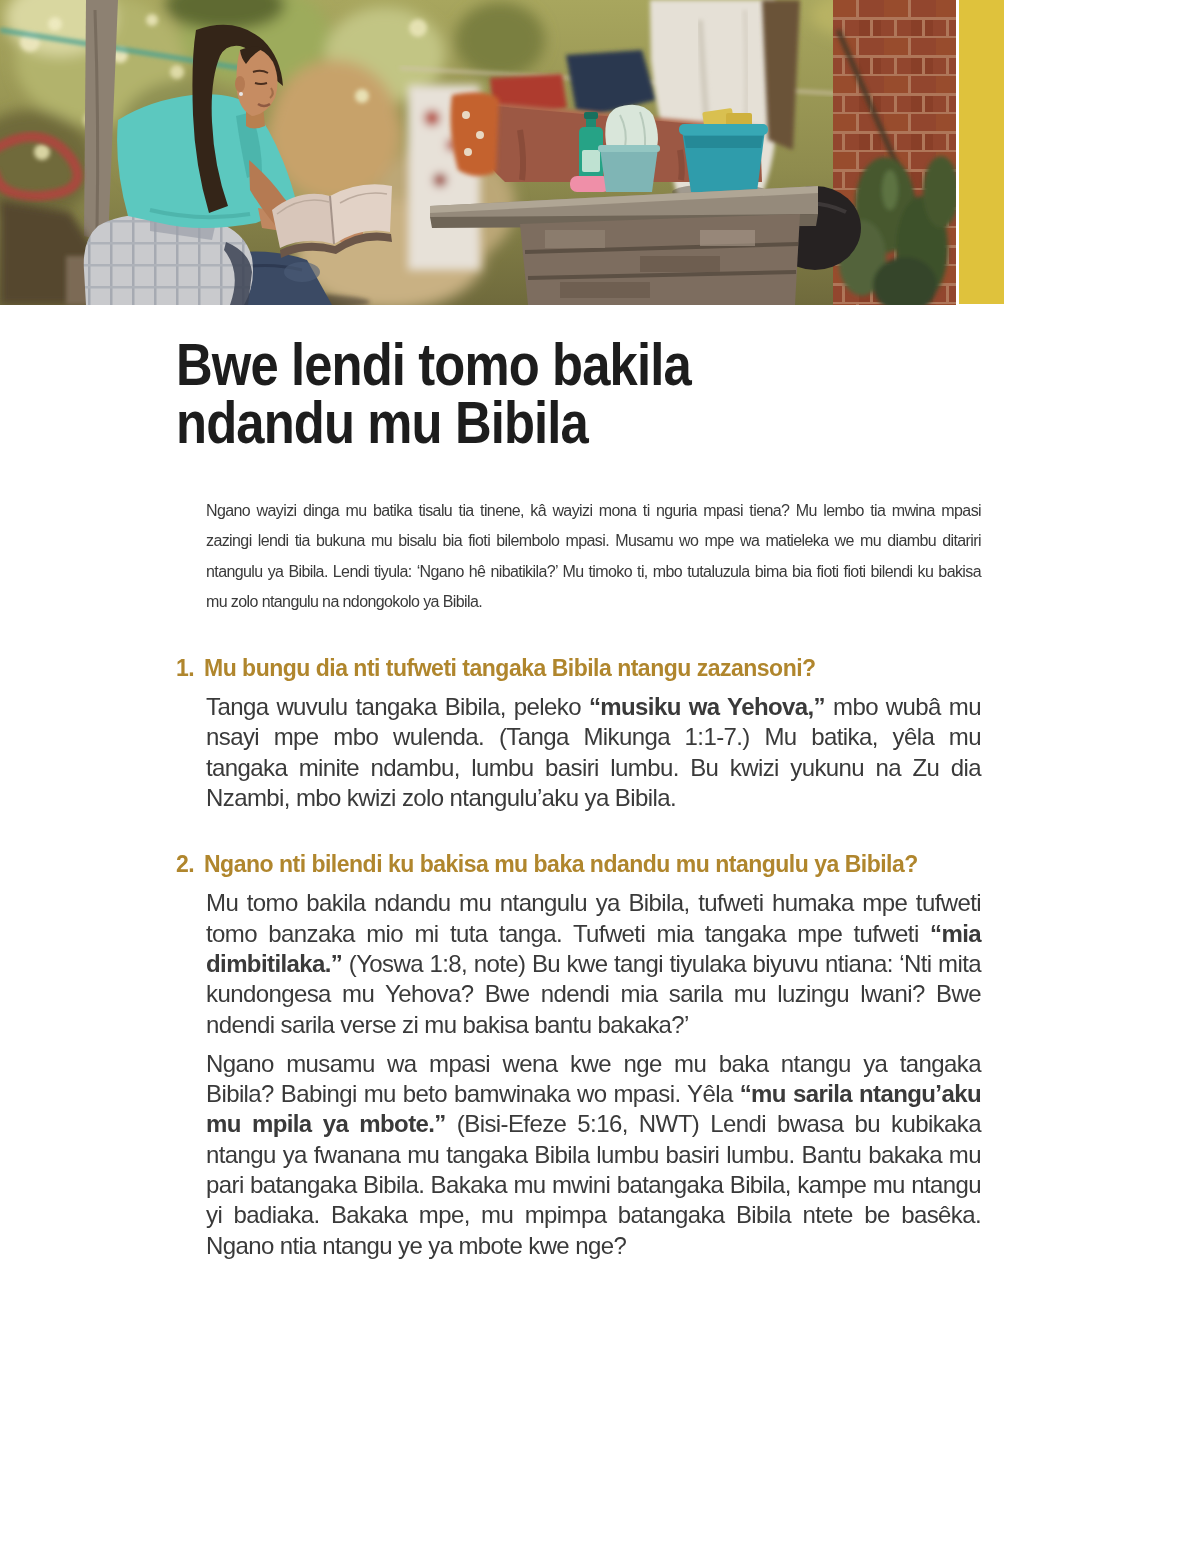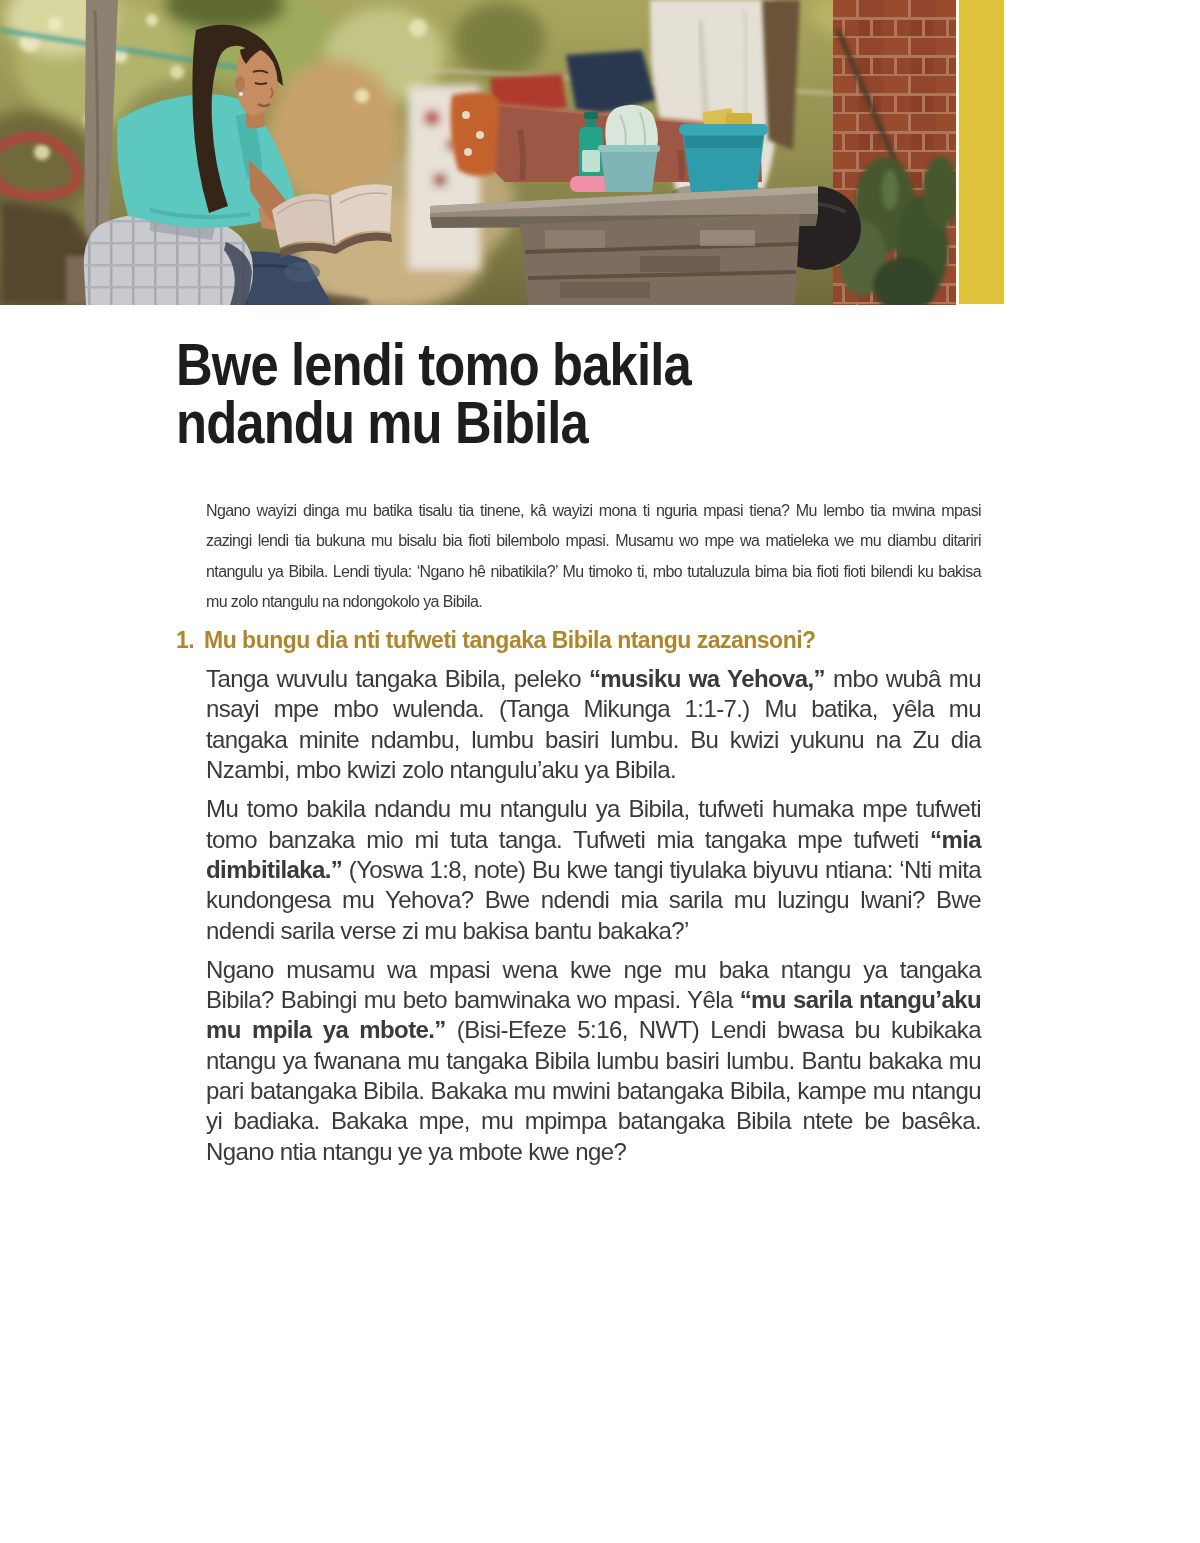--- a/index.html
+++ b/index.html
@@ -16,21 +16,21 @@
               font-family:"DejaVu Serif",serif;font-weight:700;font-size:94px;line-height:80px;
               color:#ffffff;transform:scaleX(.8);}
   .badge .bar{position:absolute;top:201px;left:69px;width:103px;height:10px;background:#ffffff;}
 
   
   .content{position:absolute;left:176px;top:336px;width:806px;color:#3a3a3a;}
   .title{font-weight:700;font-size:59px;line-height:58px;color:#1d1d1d;letter-spacing:-1px;
          transform:scaleX(.86);transform-origin:left top;white-space:nowrap;}
   .intro{margin:44px 0 0 30px;width:775px;text-align:justify;
          font-size:16px;line-height:30.3px;letter-spacing:-0.6px;}
-  .q{margin:8px 0 0 0;font-weight:700;font-size:23px;line-height:30px;letter-spacing:-0.5px;
+  .q{margin:36px 0 0 0;font-weight:700;font-size:23px;line-height:30px;letter-spacing:-0.5px;
      color:#B0862D;}
   .q .qnum{display:inline-block;min-width:28px;}
   .para{margin:9px 0 0 30px;width:775px;text-align:justify;
         font-size:24px;line-height:30.3px;letter-spacing:-0.6px;}
   .run-b{font-weight:700;margin-top:16px;}
   .run-i{}
 </style>
 </head>
 <body>
 
@@ -248,20 +248,23 @@
     <p class="intro">Ngano wayizi dinga mu batika tisalu tia tinene, kâ wayizi mona ti nguria mpasi tiena? Mu lembo tia mwina mpasi zazingi lendi tia bukuna mu bisalu bia fioti bilembolo mpasi. Musamu wo mpe wa matieleka we mu diambu ditariri ntangulu ya Bibila. Lendi tiyula: ‘Ngano hê nibatikila?’ Mu timoko ti, mbo tutaluzula bima bia fioti fioti bilendi ku bakisa mu zolo ntangulu na ndongokolo ya Bibila.</p>
 
     <div>
       <p class="q">
         <span class="qnum">1.</span><span>Mu bungu dia nti tufweti tangaka Bibila ntangu zazansoni?</span>
       </p>
       <p class="para"><span>Tanga wuvulu tangaka Bibila, peleko </span><span class="run-b">“musiku wa Yehova,”</span><span> mbo wubâ mu nsayi mpe mbo wulenda. (Tanga Mikunga 1:1-7.) Mu batika, yêla mu tangaka minite ndambu, lumbu basiri lumbu. Bu kwizi yukunu na Zu dia Nzambi, mbo kwizi zolo ntangulu’aku ya Bibila.</span></p>
     </div>
 
     <div>
+      <p class="q">
+        <span class="qnum">2.</span><span>Ngano nti bilendi ku bakisa mu baka ndandu mu ntangulu ya Bibila?</span>
+      </p>
       <p class="para"><span>Mu tomo bakila ndandu mu ntangulu ya Bibila, tufweti humaka mpe tufweti tomo banzaka mio mi tuta tanga. Tufweti mia tangaka mpe tufweti </span><span class="run-b">“mia dimbitilaka.”</span><span> (Yoswa 1:8, note) Bu kwe tangi tiyulaka biyuvu ntiana: ‘Nti mita kundongesa mu Yehova? Bwe ndendi mia sarila mu luzingu lwani? Bwe ndendi sarila verse zi mu bakisa bantu bakaka?’</span></p>
     </div>
 
     <div>
       <p class="para"><span>Ngano musamu wa mpasi wena kwe nge mu baka ntangu ya tangaka Bibila? Babingi mu beto bamwinaka wo mpasi. Yêla </span><span class="run-b">“mu sarila ntangu’aku mu mpila ya mbote.”</span><span> (Bisi-Efeze 5:16, </span><span class="run-i">NWT</span><span>) Lendi bwasa bu kubikaka ntangu ya fwanana mu tangaka Bibila lumbu basiri lumbu. Bantu bakaka mu pari batangaka Bibila. Bakaka mu mwini batangaka Bibila, kampe mu ntangu yi badiaka. Bakaka mpe, mu mpimpa batangaka Bibila ntete be basêka. Ngano ntia ntangu ye ya mbote kwe nge?</span></p>
     </div>
   </div>
 
 </div>
 

